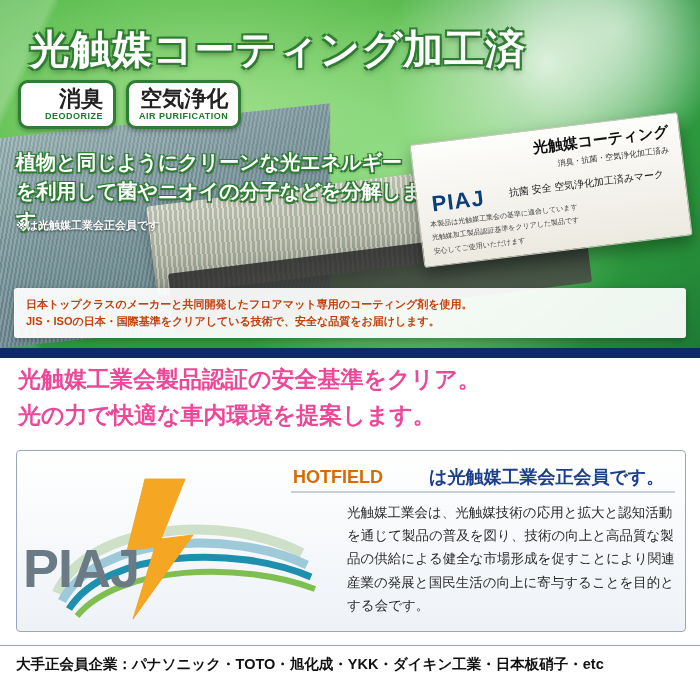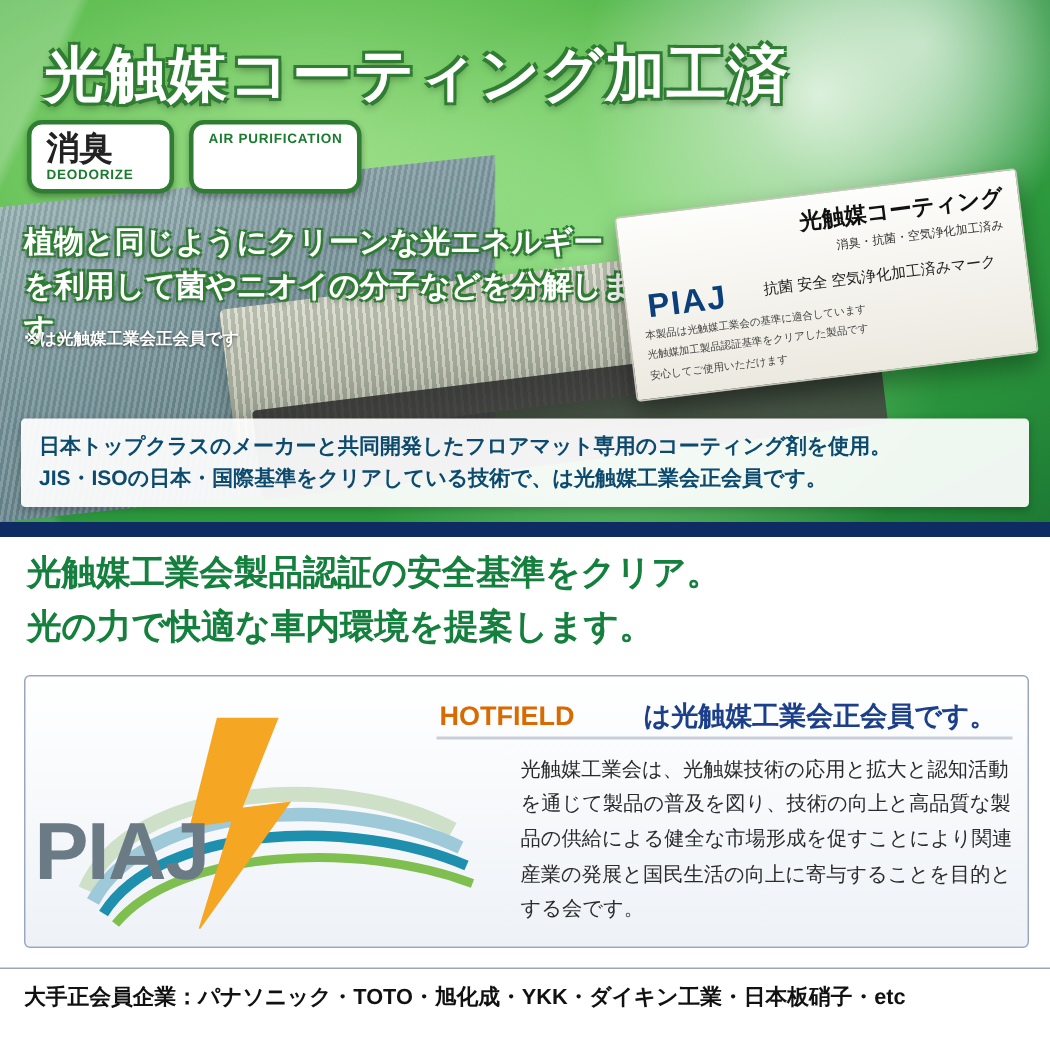--- a/index.html
+++ b/index.html
@@ -60,21 +60,21 @@
     color:#ffffff;
     text-shadow:
       -2px -2px 0 #2e7d32, 2px -2px 0 #2e7d32, -2px 2px 0 #2e7d32, 2px 2px 0 #2e7d32,
       0 3px 6px rgba(0,0,0,.45);
     white-space:nowrap;
   }
 
   .badges{position:absolute;left:18px;top:80px;display:flex;gap:10px;}
   .badge{
     background:#ffffff;border:3px solid #2e7d32;border-radius:10px;
-    padding:4px 10px 5px;text-align:left;min-width:72px;
+    padding:4px 10px 5px;text-align:right;min-width:72px;
     box-shadow:0 2px 4px rgba(0,0,0,.3);
   }
   .badge .jp{font-size:22px;font-weight:bold;color:#222;line-height:1.1;}
   .badge .en{font-size:9px;font-weight:bold;color:#1a7a2e;letter-spacing:.5px;margin-top:0;}
 
   .lead{
     position:absolute;left:16px;top:148px;width:430px;
     font-size:20px;font-weight:bold;color:#ffffff;line-height:1.45;
     text-shadow:-1.5px -1.5px 0 #2e7d32,1.5px -1.5px 0 #2e7d32,-1.5px 1.5px 0 #2e7d32,1.5px 1.5px 0 #2e7d32, 0 2px 4px rgba(0,0,0,.4);
   }
@@ -97,31 +97,31 @@
   .tagcard .t3{position:absolute;left:14px;top:48px;font-size:22px;font-weight:bold;color:#0b3f7a;letter-spacing:1px;}
   .tagcard .t4{position:absolute;left:92px;top:52px;font-size:10px;color:#222;}
   .tagcard .tiny{position:absolute;left:10px;top:74px;font-size:7px;color:#444;line-height:1.9;}
 
   .whitebox{
     position:absolute;left:14px;right:14px;bottom:10px;
     background:rgba(255,255,255,.93);
     border-radius:3px;padding:8px 12px;
     box-shadow:0 2px 6px rgba(0,0,0,.25);
   }
-  .whitebox p{margin:0;font-size:14px;color:#0c4a6e;line-height:1.55;font-weight:bold;}
+  .whitebox p{margin:0;font-size:11px;color:#c2410c;line-height:1.55;font-weight:bold;}
 
   
   .divider{position:absolute;left:0;top:348px;width:700px;height:10px;background:#0e2c63;}
 
   
   .bottom{position:absolute;left:0;top:358px;width:700px;height:342px;background:#ffffff;}
 
   .b-head{
     position:absolute;left:18px;top:6px;width:664px;
-    font-size:23px;font-weight:bold;color:#15803d;line-height:1.55;
+    font-size:23px;font-weight:bold;color:#ec4899;line-height:1.55;font-family:Liberation Mono, monospace;
   }
 
   .panel{
     position:absolute;left:16px;top:92px;width:668px;height:180px;
     border:1px solid #9aa6c0;border-radius:4px;
     background:linear-gradient(180deg,#ffffff 0%,#eef2f7 100%);
     overflow:hidden;
   }
   .piaj-logo{position:absolute;left:10px;top:22px;width:300px;height:150px;}
   .piaj-text{
@@ -157,20 +157,21 @@
     <div class="carpet3"></div>
 
     <div class="headline">光触媒コーティング加工済</div>
 
     <div class="badges">
       <div class="badge">
         <div class="jp">消臭</div>
         <div class="en">DEODORIZE</div>
       </div>
       <div class="badge">
+        <div class="jp">空気浄化</div>
         <div class="en">AIR PURIFICATION</div>
       </div>
     </div>
 
     <div class="lead">
       <div>植物と同じようにクリーンな光エネルギー</div>
       <div>を利用して菌やニオイの分子などを分解します。</div>
     </div>
 
     <div class="note">※は光触媒工業会正会員です</div>
@@ -182,21 +183,21 @@
       <div class="t4">抗菌 安全 空気浄化加工済みマーク</div>
       <div class="tiny">
         <div>本製品は光触媒工業会の基準に適合しています</div>
         <div>光触媒加工製品認証基準をクリアした製品です</div>
         <div>安心してご使用いただけます</div>
       </div>
     </div>
 
     <div class="whitebox">
       <p>日本トップクラスのメーカーと共同開発したフロアマット専用のコーティング剤を使用。</p>
-      <p>JIS・ISOの日本・国際基準をクリアしている技術で、は光触媒工業会正会員です。</p>
+      <p>JIS・ISOの日本・国際基準をクリアしている技術で、安全な品質をお届けします。</p>
     </div>
   </div>
 
   <div class="divider"></div>
 
   <div class="bottom">
 
     <div class="b-head">
       <div>光触媒工業会製品認証の安全基準をクリア。</div>
       <div>光の力で快適な車内環境を提案します。</div>

